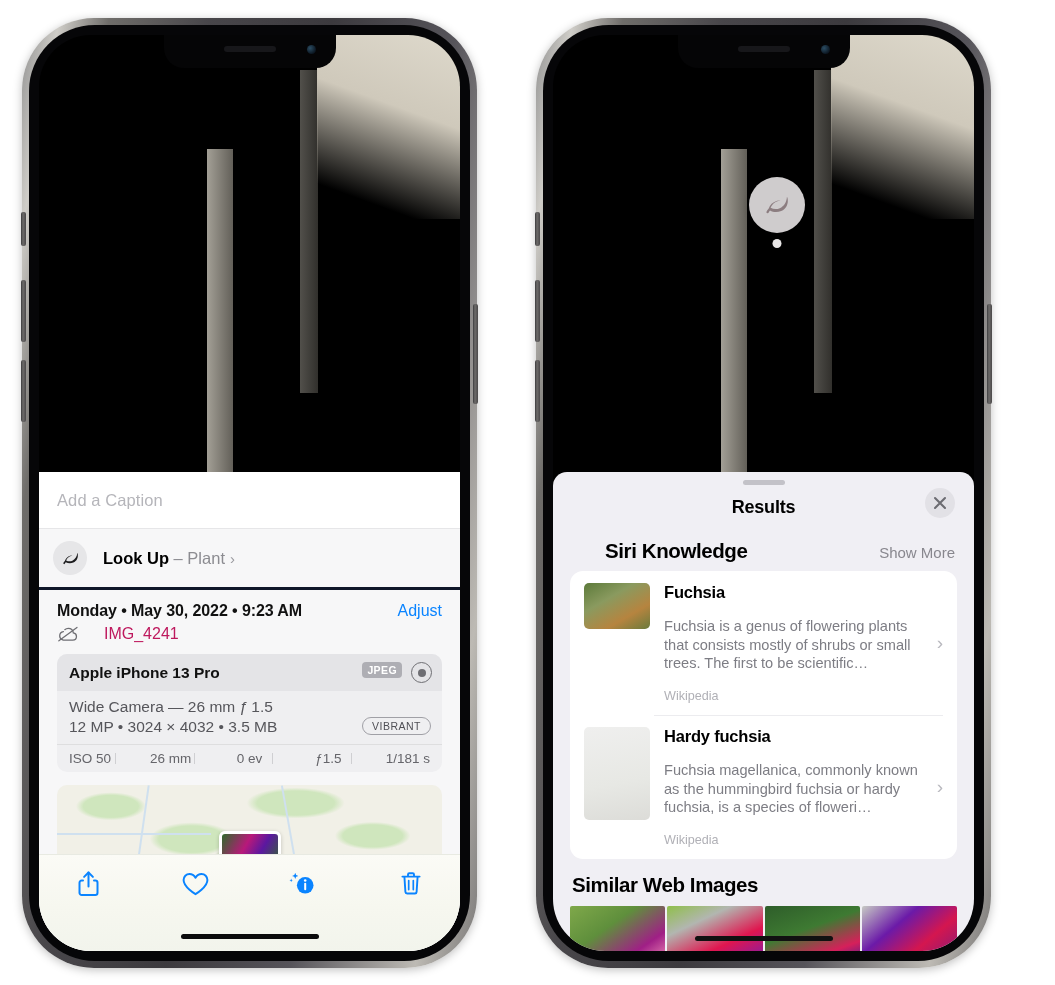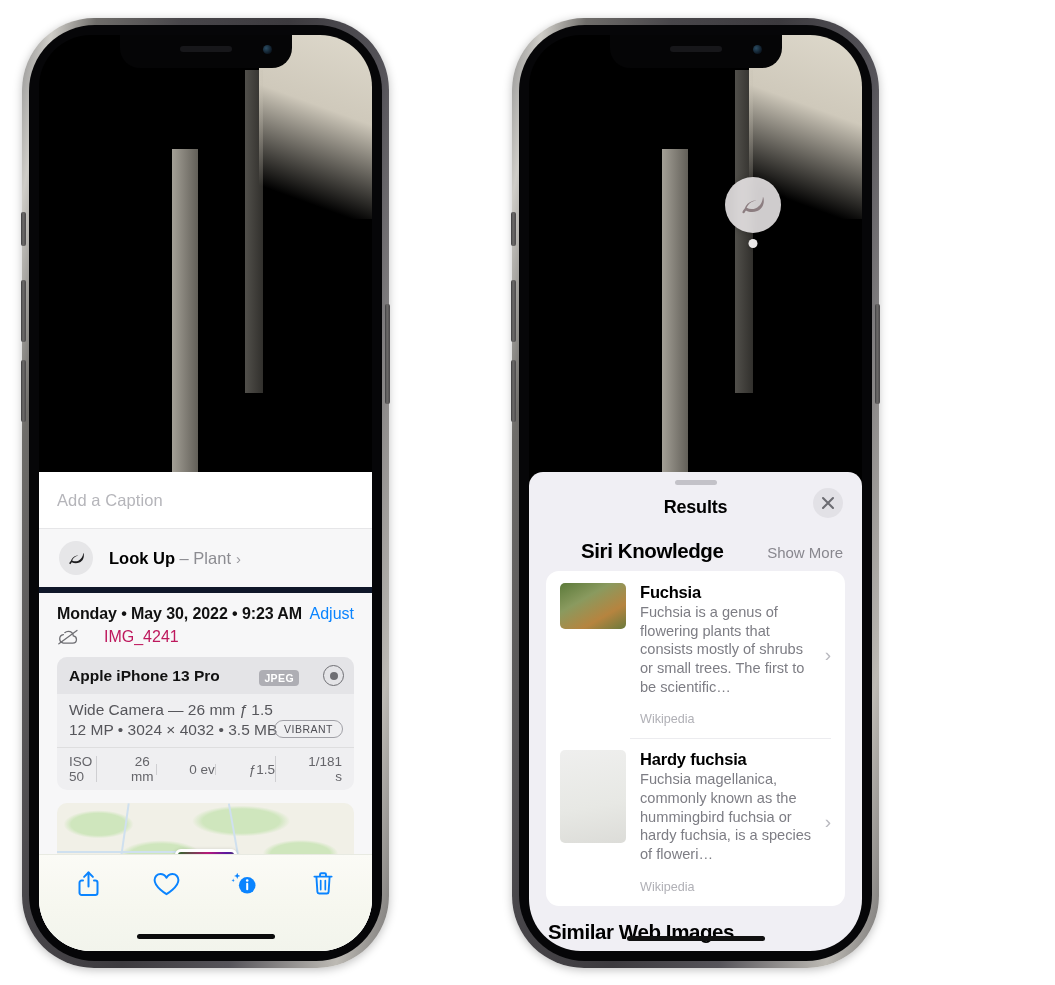--- a/index.html
+++ b/index.html
@@ -1,22 +1,22 @@
 <!DOCTYPE html>
 <html><head>
 <meta charset="utf-8">
 <style>
   html,body{margin:0;padding:0;background:#ffffff;}
   body{width:1055px;height:985px;font-family:"Liberation Sans",sans-serif;-webkit-font-smoothing:antialiased;}
   .stage{position:relative;width:1055px;height:985px;overflow:hidden;background:#fff;}
 
   
-  .phone{position:absolute;top:18px;width:367px;height:950px;}
+  .phone{position:absolute;top:18px;width:455px;height:950px;}
   .phone.left{left:22px;}
-  .phone.right{left:512px;}
+  .phone.right{left:536px;}
 
   .frame-outer{
     position:absolute;inset:0;border-radius:72px;
     background:linear-gradient(100deg,#8e8e8e 0%,#cfcdc8 6%,#6f6d6a 14%,#48464a 30%,#3c3a3e 50%,#56545a 70%,#bdbab4 90%,#7a7877 100%);
     box-shadow:0 2px 10px rgba(0,0,0,.25);
   }
   .frame-inner{
     position:absolute;top:7px;left:7px;right:7px;bottom:7px;border-radius:66px;
     background:#060608;
   }
@@ -85,38 +85,38 @@
      width:9px;height:9px;border-radius:50%;background:rgba(245,243,243,.95);
      box-shadow:0 1px 3px rgba(0,0,0,.2);}
 
   
   .sheet{position:absolute;left:0;right:0;top:437px;bottom:0;background:#fff;display:flex;flex-direction:column;}
   .caption-row{height:56px;display:flex;align-items:center;padding:0 18px;border-bottom:1px solid #e6e6e8;background:#fff;}
   .caption-ph{font-size:16.5px;color:#b5b5ba;letter-spacing:.1px;}
 
   .info-body{flex:1;background:#f7f7f8;overflow:hidden;position:relative;}
 
-  .lookup-row{display:flex;align-items:center;height:58px;padding:0 20px;border-bottom:6px solid #0f172a;position:relative;}
+  .lookup-row{display:flex;align-items:center;height:58px;padding:0 14px;border-bottom:3px solid #0f172a;position:relative;}
   .leaf-chip{position:relative;width:34px;height:34px;border-radius:50%;background:#e6e6e8;display:flex;align-items:center;justify-content:center;flex:none;}
   .sparkle{position:absolute;color:#d6d6da;}
   .sp1{left:-10px;top:-9px;font-size:15px;}
   .lookup-text{margin-left:16px;font-size:16.5px;color:#000;font-weight:700;}
   .lookup-text .sub{font-weight:400;color:#8c8c91;}
   .chev-sm{margin-left:5px;color:#9a9a9f;font-weight:400;font-size:15px;}
 
   .date-row{display:flex;align-items:baseline;justify-content:space-between;padding:12px 18px 0;}
   .date-text{font-size:16px;color:#111;font-weight:700;letter-spacing:-.1px;}
   .adjust{font-size:16px;color:#0a84ff;}
   .fname-row{display:flex;align-items:center;gap:9px;padding:5px 18px 11px;}
   .fname{font-size:16px;color:#be185d;margin-left:16px;}
 
   .cam-card{margin:0 18px;border-radius:10px;overflow:hidden;background:#efeff1;}
   .cam-head{display:flex;align-items:center;justify-content:space-between;background:#e4e4e7;padding:8px 10px 8px 12px;}
   .cam-name{font-size:15.5px;font-weight:700;color:#111;}
-  .cam-head-right{display:flex;align-items:flex-end;gap:24px;}
+  .cam-head-right{display:flex;align-items:flex-start;gap:9px;}
   .tag-jpeg{background:#aeaeb4;color:#fff;font-size:10.5px;font-weight:700;letter-spacing:.4px;padding:2px 5px;border-radius:4px;}
   .lens-ic{width:19px;height:19px;border-radius:50%;border:1.6px solid #6e6e73;display:flex;align-items:center;justify-content:center;}
   .lens-ic i{width:8px;height:8px;border-radius:50%;background:#6e6e73;display:block;}
   .cam-lines{padding:7px 12px 8px;position:relative;}
   .cam-l1{font-size:15.5px;color:#56565b;}
   .cam-l2{font-size:15.5px;color:#56565b;margin-top:2px;}
   .vibrant{position:absolute;right:11px;bottom:9px;border:1px solid #a0a0a6;border-radius:9px;
            font-size:10.5px;letter-spacing:.5px;color:#4f4f55;padding:2px 9px;}
   .exif{display:flex;align-items:center;border-top:1px solid #dededf;padding:6px 0;}
   .exif span{flex:1;text-align:center;font-size:13.5px;color:#65656a;position:relative;padding-left:33px;}
@@ -161,21 +161,21 @@
   .sec-title{font-size:20.5px;font-weight:700;color:#000;letter-spacing:-.4px;margin-left:33px;}
   .show-more{font-size:15px;color:#88878e;}
   .card{margin:0 17px;background:#fff;border-radius:13px;overflow:hidden;}
   .kn-row{display:flex;padding:12px 12px 12px 14px;position:relative;}
   .kn-row + .kn-row:before{content:"";position:absolute;left:84px;right:14px;top:0;height:1px;background:#ececef;}
   .kn-thumb{width:66px;height:46px;border-radius:5px;flex:none;overflow:hidden;
      background:linear-gradient(150deg,#5c7a3a,#8a9a5f 35%,#b6843f 70%,#6a7a3c);position:relative;}
   .kn-thumb.tall{height:93px;background:linear-gradient(170deg,#efefee,#e7e8e4 60%,#dcdcd8);}
   .kn-body{margin-left:14px;flex:1;padding-right:18px;}
   .kn-title{font-size:16.5px;font-weight:700;color:#000;letter-spacing:-.2px;}
-  .kn-desc{font-size:14.6px;color:#7d7d84;line-height:1.28;margin-top:1px;}
+  .kn-desc{font-size:14.6px;color:#7d7d84;line-height:1.28;margin-top:15px;}
   .kn-src{font-size:12.6px;color:#b0b0b6;margin-top:16px;}
   .kn-chev{position:absolute;right:14px;top:50%;transform:translateY(-50%);color:#b9b9bf;font-size:19px;}
   .sec-title2{font-size:20.5px;font-weight:700;color:#000;letter-spacing:-.4px;padding:14px 19px 9px;}
   .web-strip{display:flex;gap:2px;padding:0 17px;}
   .web-img{flex:1;height:92px;border-radius:2px;overflow:hidden;}
   .wi1{background:linear-gradient(145deg,#7fa84a 0%,#5f8f3c 30%,#a01f86 58%,#d86aa8 72%,#4d7a35 100%);}
   .wi2{background:linear-gradient(155deg,#8fbf4a 0%,#b2b6b0 22%,#e0164f 48%,#8c1b9e 70%,#c7c9c3 100%);}
   .wi3{background:linear-gradient(160deg,#2e5d2a 0%,#3e7a32 30%,#d6205a 55%,#4b1a92 72%,#2d5c2a 100%);}
   .wi4{background:linear-gradient(140deg,#c7cac4 0%,#6b1aa8 28%,#d4164f 52%,#9b1a6e 70%,#3a6a2f 100%);}
   .res-home{position:absolute;left:50%;bottom:10px;transform:translateX(-50%);width:138px;height:5px;border-radius:3px;background:#111;}

